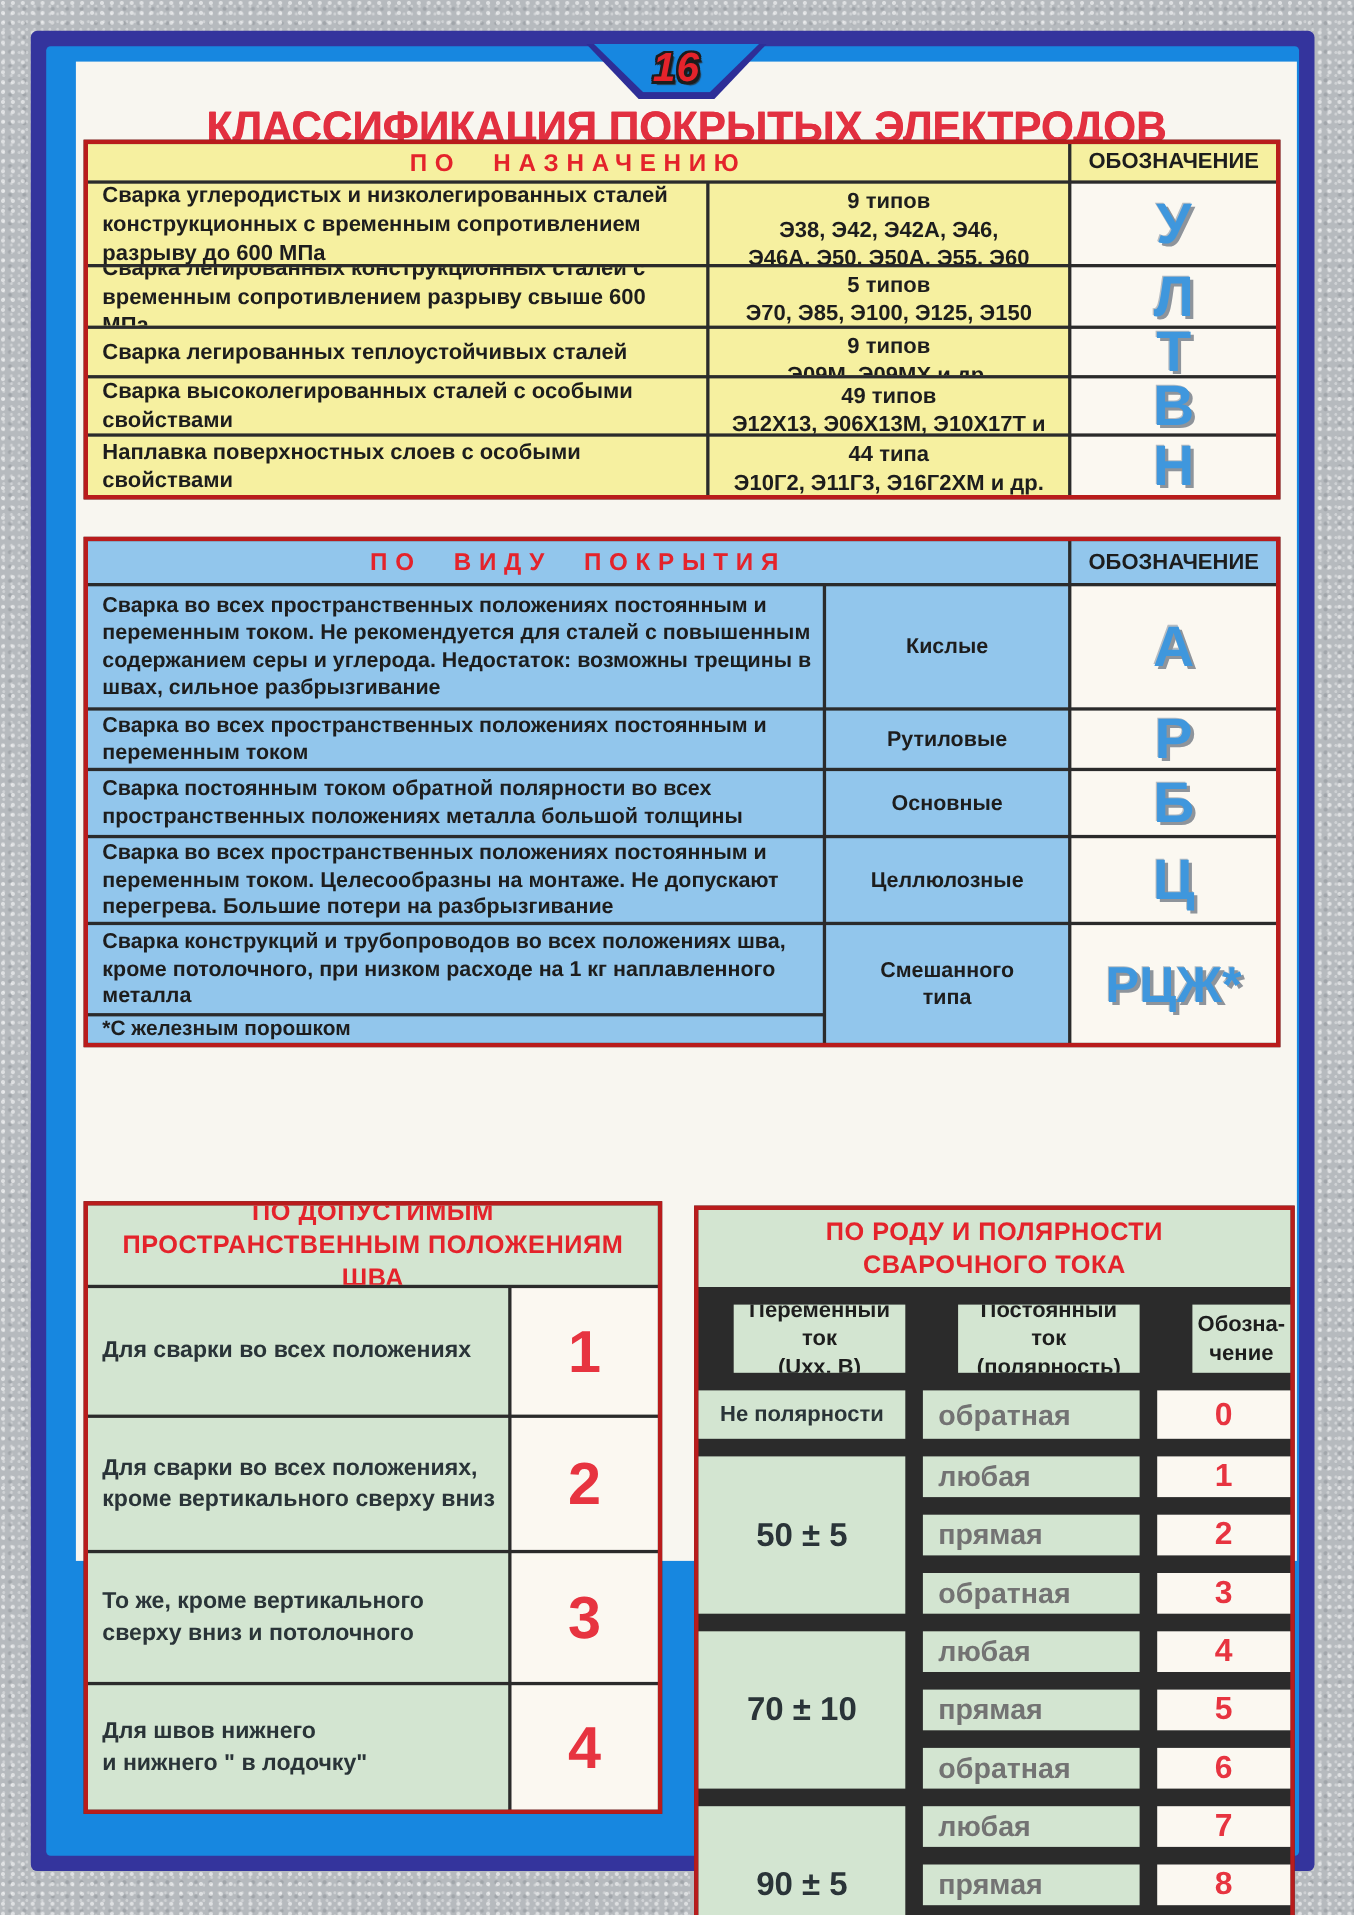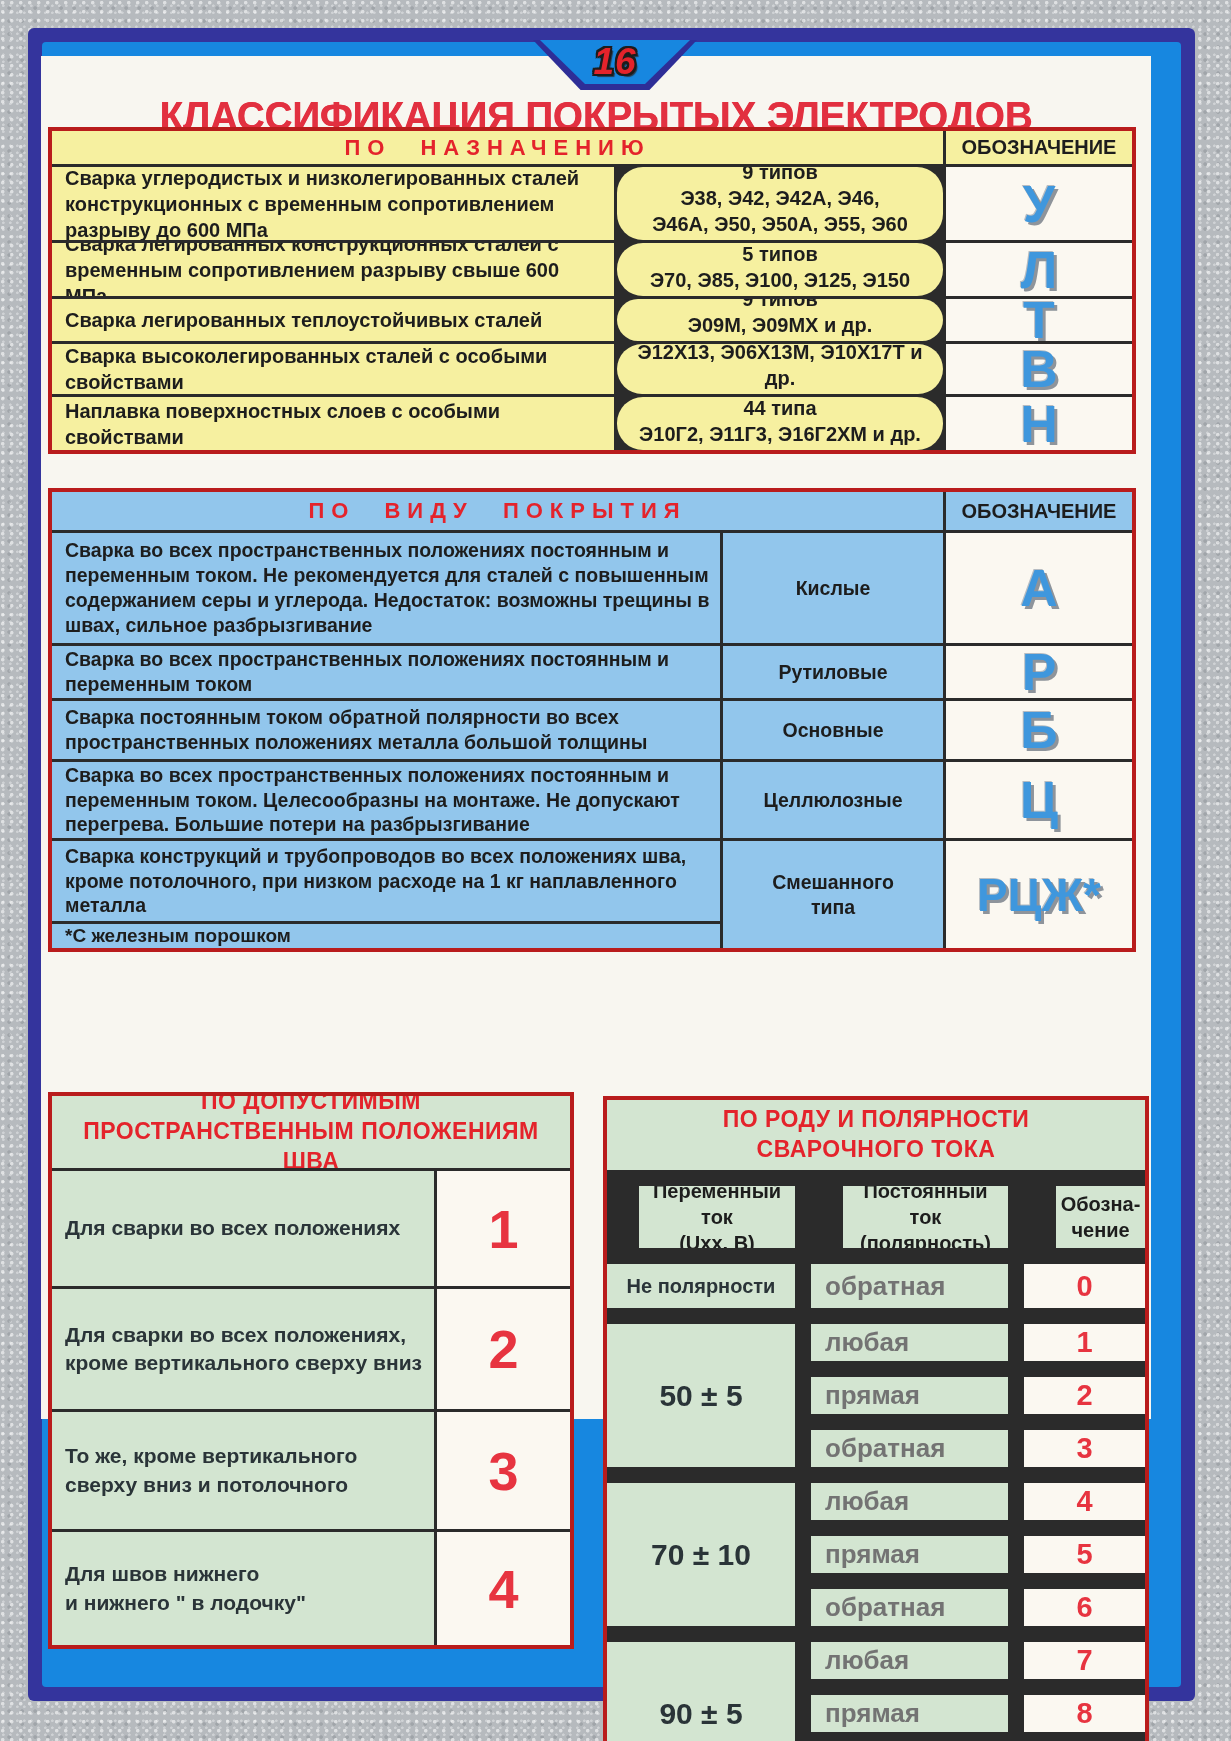--- a/index.html
+++ b/index.html
@@ -6,21 +6,21 @@
   body{width:1231px;height:1741px;font-family:"Liberation Sans",sans-serif;}
   .poster{position:relative;width:1231px;height:1741px;overflow:hidden;
     background-color:#b6babe;
     background-image:
       radial-gradient(circle at 30% 30%, rgba(255,255,255,.55) 0 1.4px, transparent 2.2px),
       radial-gradient(circle at 70% 62%, rgba(110,116,122,.30) 0 1.4px, transparent 2.2px),
       radial-gradient(circle at 48% 82%, rgba(255,255,255,.35) 0 1px, transparent 1.6px);
     background-size:9px 9px,13px 13px,7px 7px;}
   .frame-navy{position:absolute;left:28px;top:28px;width:1167px;height:1673px;background:#34349d;border-radius:6px;}
   .frame-blue{position:absolute;left:42px;top:42px;width:1139px;height:1645px;background:#1787e0;border-radius:4px;}
-  .page{position:absolute;left:41px;top:56px;width:1110px;height:1363px;background:#f8f6f0;}
+  .page{position:absolute;left:69px;top:56px;width:1110px;height:1363px;background:#f8f6f0;}
   
   .tab-outer{position:absolute;left:533px;top:40px;width:164px;height:50px;background:#2e2e97;
     clip-path:polygon(0 0,100% 0,71% 100%,29% 100%);}
   .tab-inner{position:absolute;left:7px;right:7px;top:0;bottom:6px;background:#1787e0;
     clip-path:polygon(0 0,100% 0,70% 100%,30% 100%);}
   .tab-num{position:absolute;left:0;right:0;top:1px;text-align:center;
     font-size:37px;font-weight:900;font-style:italic;color:#e4232b;letter-spacing:1px;
     text-shadow:-2px 0 0 #1d1d1d,2px 0 0 #1d1d1d,0 -2px 0 #1d1d1d,0 2px 0 #1d1d1d,
       2px 2px 0 #1d1d1d,-2px -2px 0 #1d1d1d,2px -2px 0 #1d1d1d,-2px 2px 0 #1d1d1d,3px 3px 1px rgba(40,40,40,.8);}
   .title{position:absolute;left:0;top:38px;width:100%;text-align:center;
@@ -31,21 +31,21 @@
   .cell{display:flex;align-items:center;overflow:hidden;}
   .left{justify-content:flex-start;text-align:left;padding:6px 10px 6px 13px;}
   .center{justify-content:center;text-align:center;padding:3px 6px;}
   .pre{white-space:pre-line;}
   .yellow{background:#f6f0a0;}
   .bluec{background:#92c6ec;}
   .green{background:#d3e5d1;}
   .whitec{background:#fbf8f1;}
   .desc{font-size:20px;font-weight:700;color:#1d1d1d;line-height:1.3;}
   .desc2{font-size:19.5px;font-weight:700;color:#1d1d1d;line-height:1.28;}
-  .types{font-size:20px;font-weight:700;color:#1d1d1d;line-height:1.3;flex-direction:column;justify-content:flex-end;border-radius:26px;}
+  .types{font-size:20px;font-weight:700;color:#1d1d1d;line-height:1.3;flex-direction:column;justify-content:space-between;}
   .hdr-red{font-size:22px;font-weight:800;color:#e4232b;letter-spacing:7px;word-spacing:16px;}
   .hdr-red2{font-size:23px;font-weight:800;color:#e4232b;line-height:1.3;letter-spacing:.5px;}
   .hdr-blk{font-size:20px;font-weight:700;color:#1d1d1d;}
   .bigletter{font-size:52px;font-weight:900;color:#3f97dd;letter-spacing:0;
     text-shadow:3px 3px 0 #8e949b,-1px -1px 0 #b6bcc2;}
   .bigletter-w{font-size:46px;}
   .lbdesc{font-size:21px;font-weight:700;color:#2a3438;line-height:1.35;}
   .lbnum{font-size:54px;font-weight:900;color:#e73440;}
   .colhdr{font-size:20px;font-weight:700;color:#1d1d1d;line-height:1.3;margin-left:32px;}
   .acval{font-size:30px;font-weight:700;color:#2a3438;}

